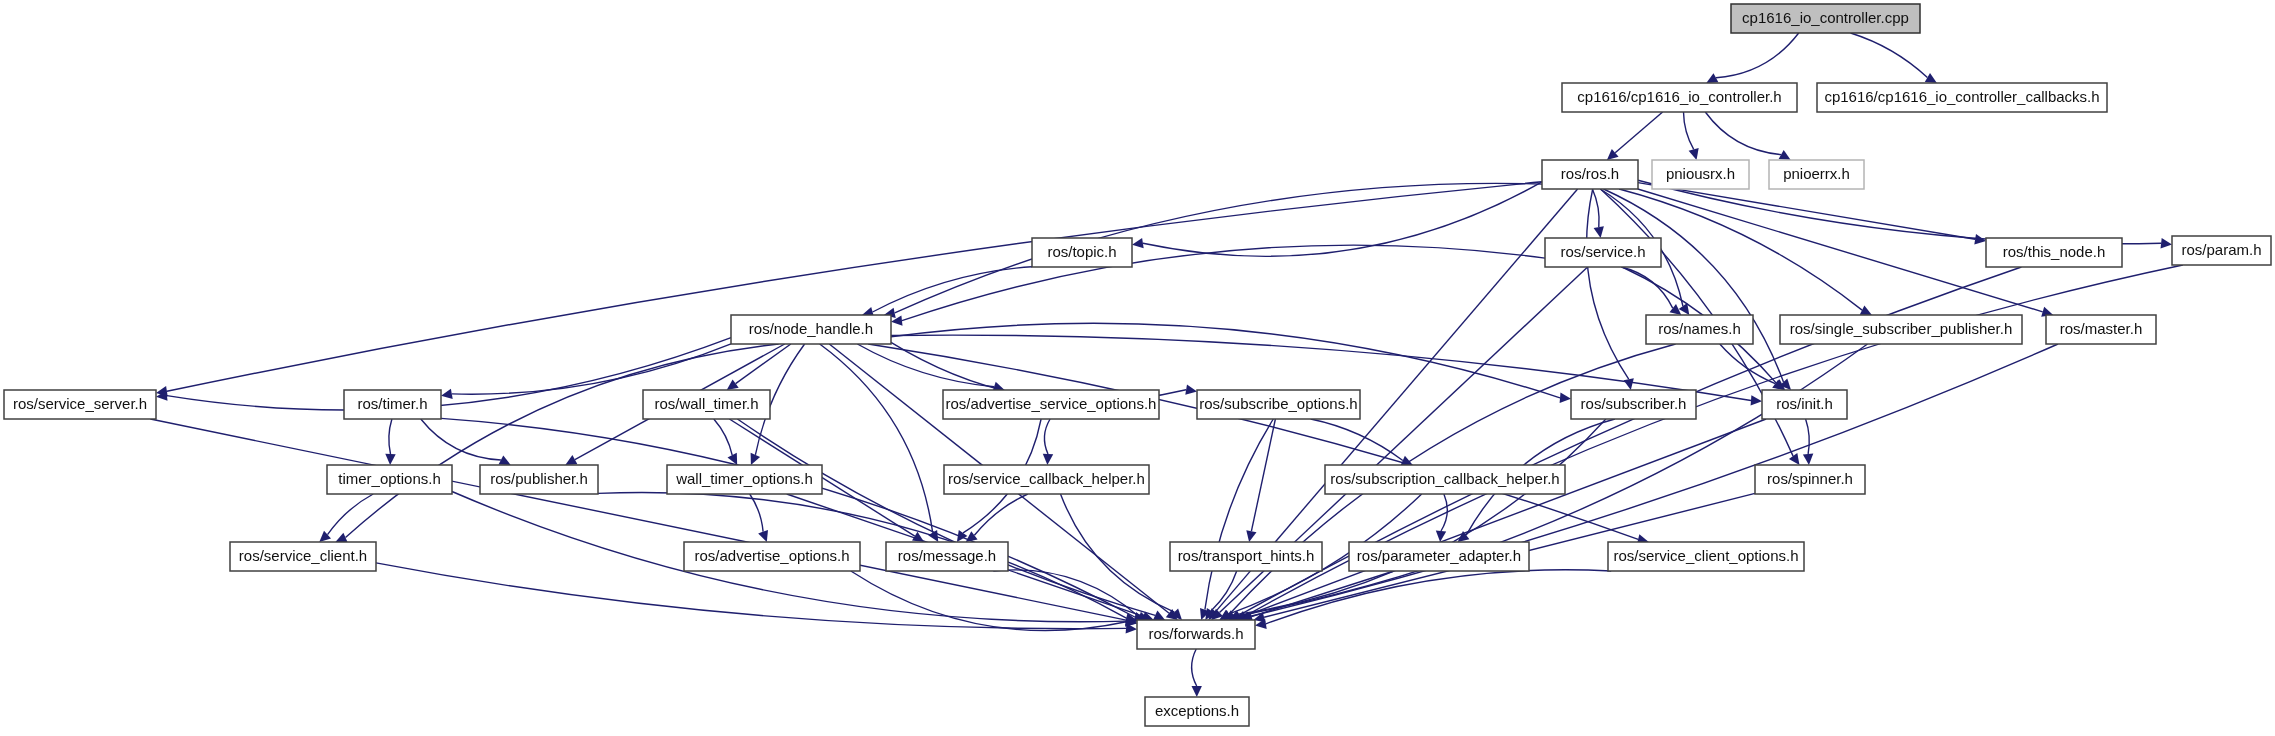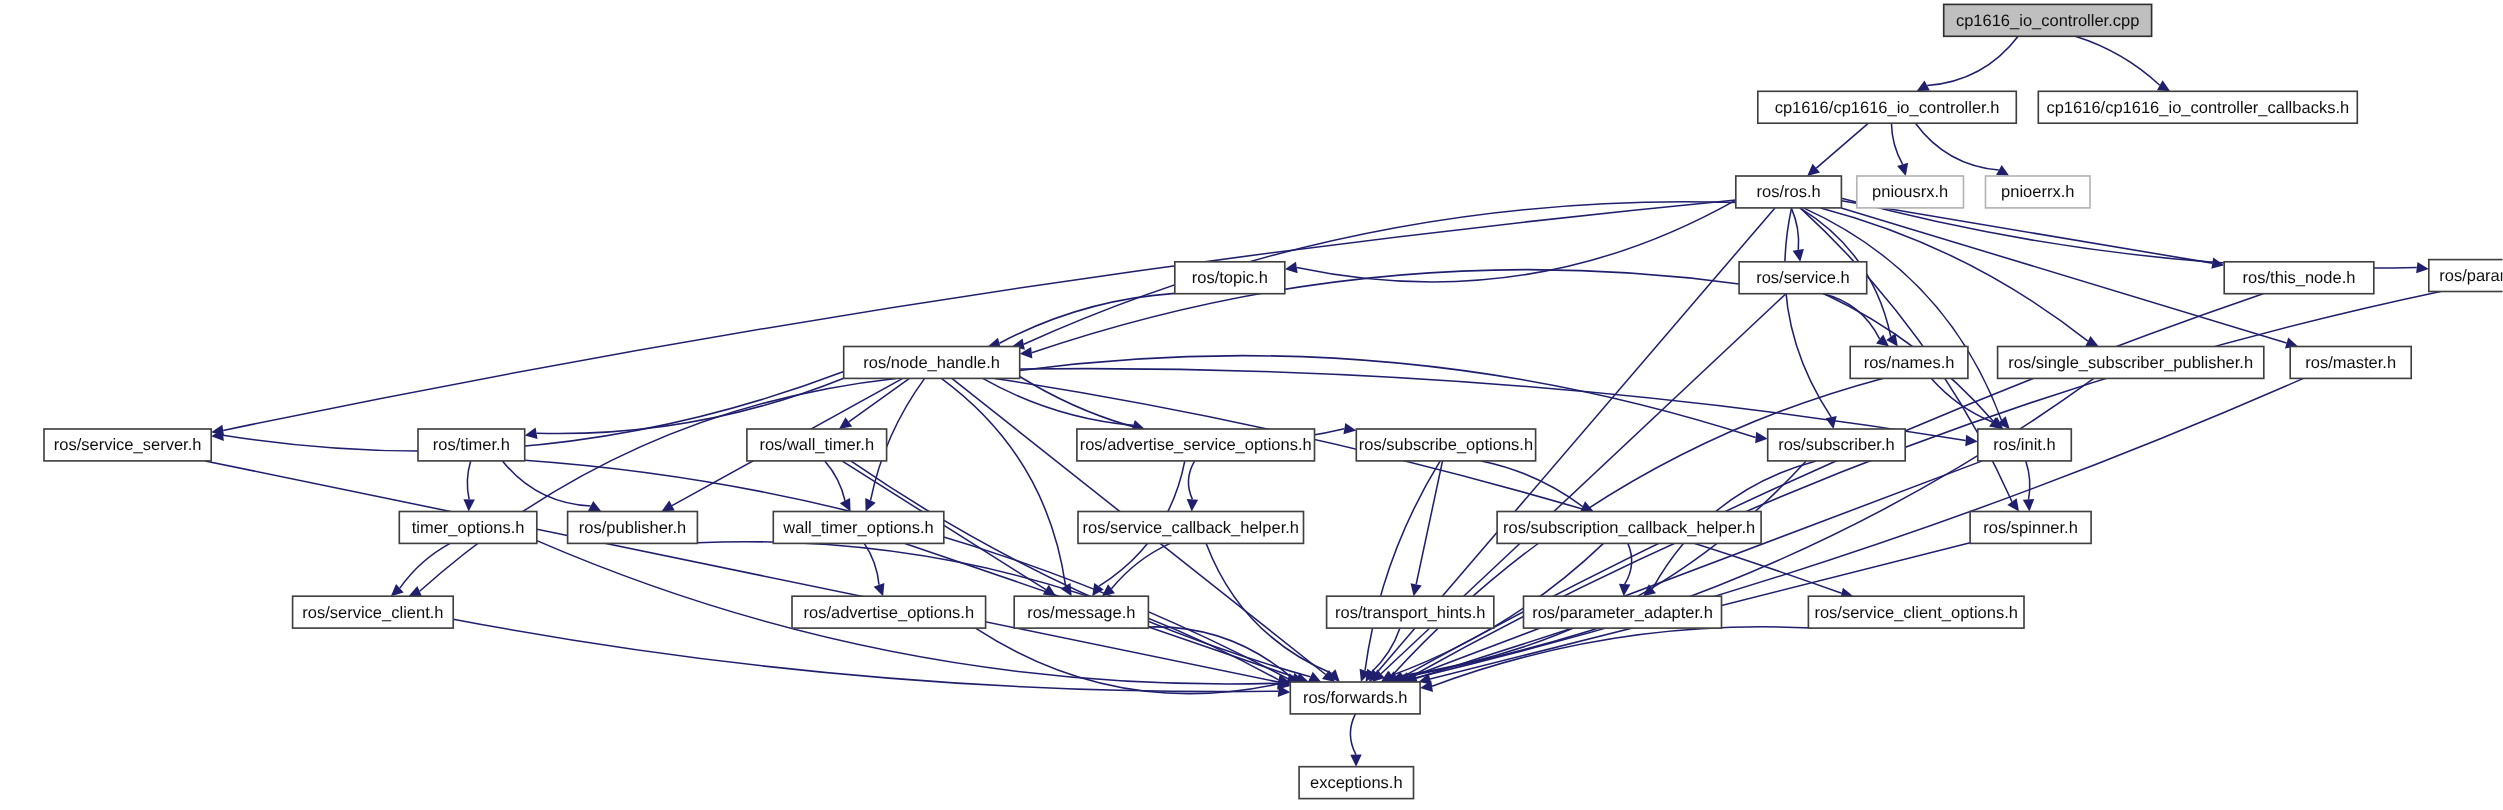--- a/index.html
+++ b/index.html
@@ -10,21 +10,20 @@
   body {
     width: 2275px;
     height: 736px;
     font-family: "Liberation Sans", sans-serif;
     overflow: hidden;
   }
   #graph-root {
     position: relative;
     width: 1803px;
     height: 736px;
-    margin-left: 36px;
   }
   svg#dep-graph {
     display: block;
     width: 2275px;
     height: 736px;
   }
   .edge-path {
     fill: none;
     stroke: #1f1f6e;
     stroke-width: 1.4px;

